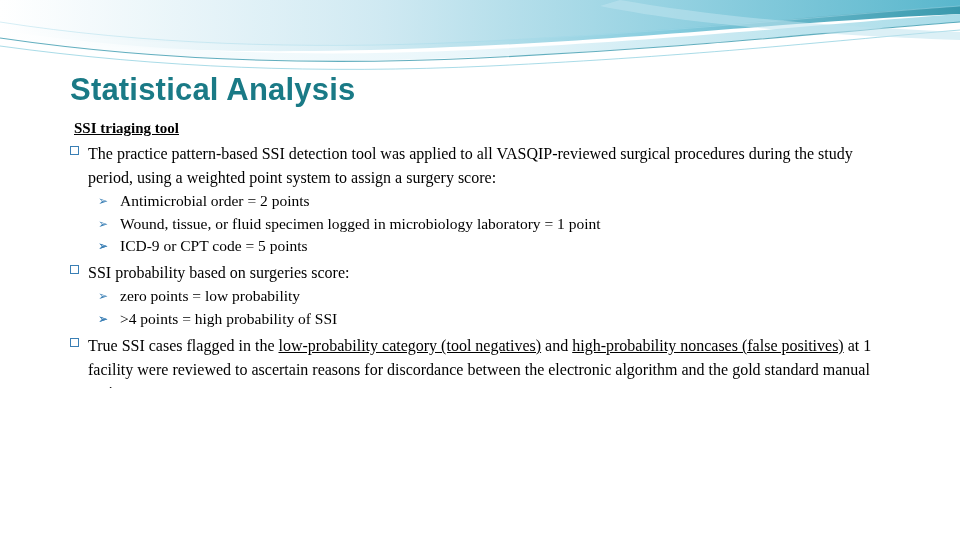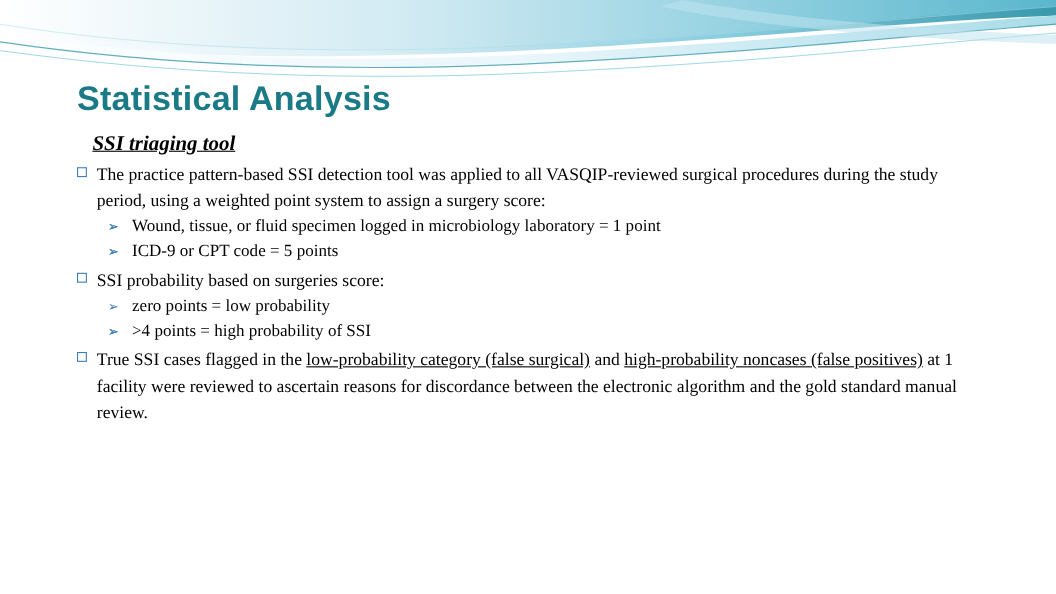--- a/index.html
+++ b/index.html
@@ -43,26 +43,25 @@
     letter-spacing: 0.2px;
   }
   .body-area {
     position: absolute;
     left: 70px;
     top: 118px;
     width: 830px;
   }
   .subhead {
     font-family: "Liberation Serif", serif;
-    font-size: 19px;
+    font-size: 15px;
     font-weight: bold;
-    font-style: italic;
     text-decoration: underline;
     color: #000000;
-    margin: 0 0 4px 14px;
+    margin: 0 0 4px 4px;
     line-height: 1.35;
   }
   .lvl1 {
     position: relative;
     padding-left: 18px;
     font-size: 16px;
     line-height: 1.48;
     color: #000000;
     margin-top: 3px;
   }
@@ -137,20 +136,21 @@
 
     <div class="subhead">SSI triaging tool</div>
 
     <div class="lvl1">
       <span class="bullet-sq"></span>
       <span>The practice pattern-based SSI detection tool was applied to all VASQIP-reviewed surgical procedures during the study period, using a weighted point system to assign a surgery score:</span>
     </div>
 
     <div class="lvl2">
       <span class="bullet-ar">➢</span>
+      <span>Antimicrobial order = 2 points</span>
     </div>
 
     <div class="lvl2">
       <span class="bullet-ar">➢</span>
       <span>Wound, tissue, or fluid specimen logged in microbiology laboratory = 1 point</span>
     </div>
 
     <div class="lvl2">
       <span class="bullet-ar">➢</span>
     </div>
@@ -174,17 +174,17 @@
       <span class="bullet-ar">➢</span>
     </div>
 
     <div class="lvl2">
       <span class="bullet-ar">➢</span>
       <span>&gt;4 points =   high probability of SSI</span>
     </div>
 
     <div class="lvl1">
       <span class="bullet-sq"></span>
-      <span>True SSI cases flagged in the </span><span class="u">low-probability category (false surgical)</span><span> and </span><span class="u">high-probability noncases (false positives)</span><span> at 1 facility were  reviewed to ascertain reasons for discordance between the electronic algorithm and the gold standard manual review.</span>
+      <span>True SSI cases flagged in the </span><span class="u">low-probability category (tool negatives)</span><span> and </span><span class="u">high-probability noncases (false positives)</span><span> at 1 facility were  reviewed to ascertain reasons for discordance between the electronic algorithm and the gold standard manual review.</span>
     </div>
 
   </div>
 </div>
 
 </body></html>

